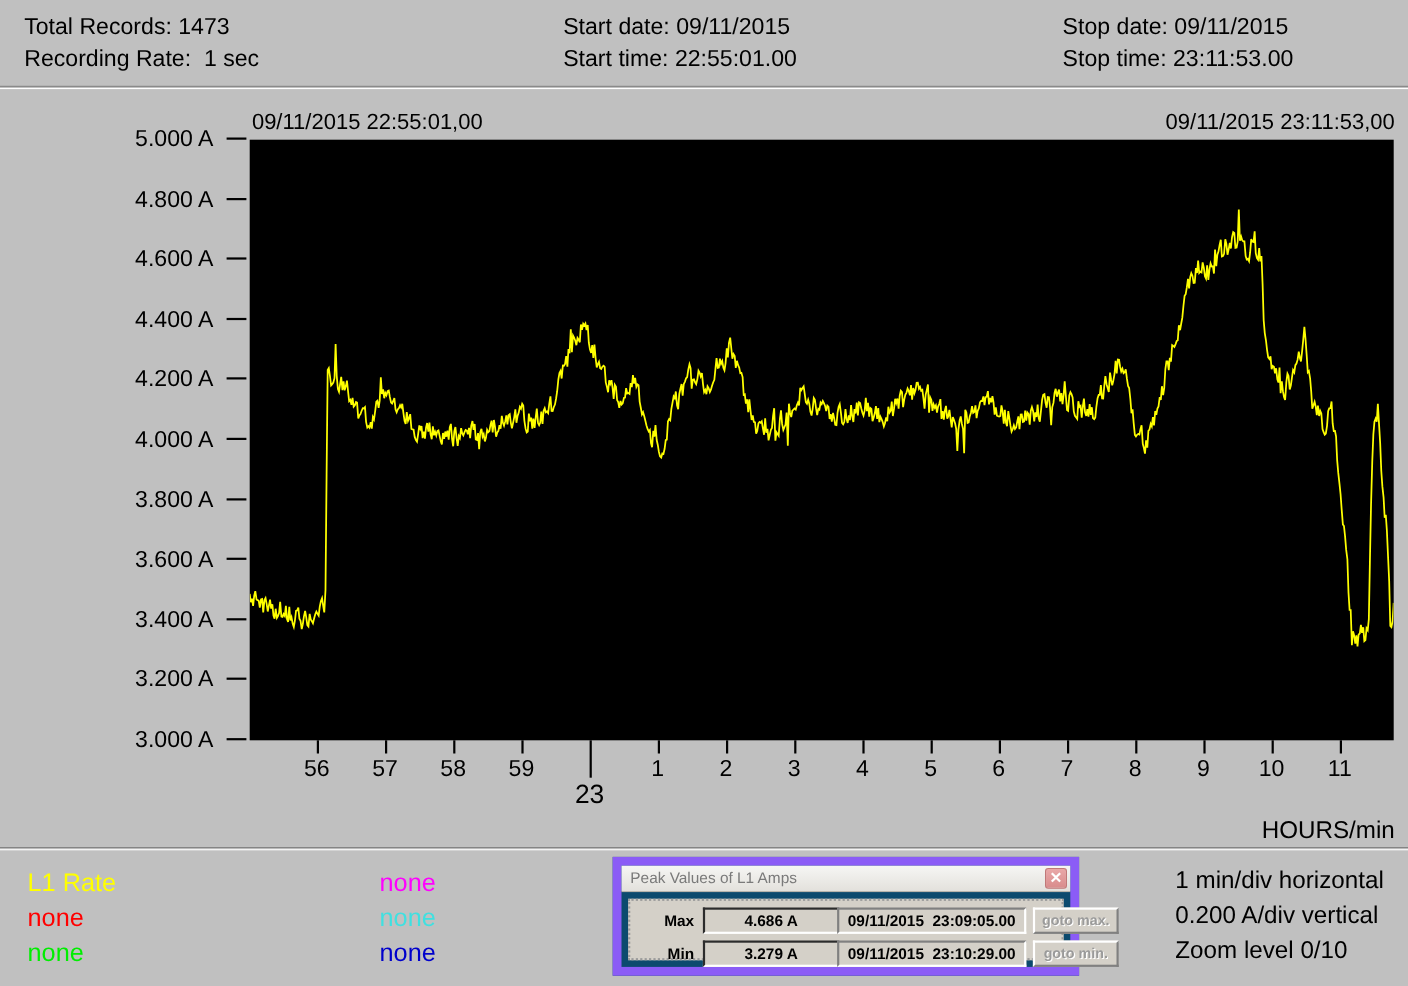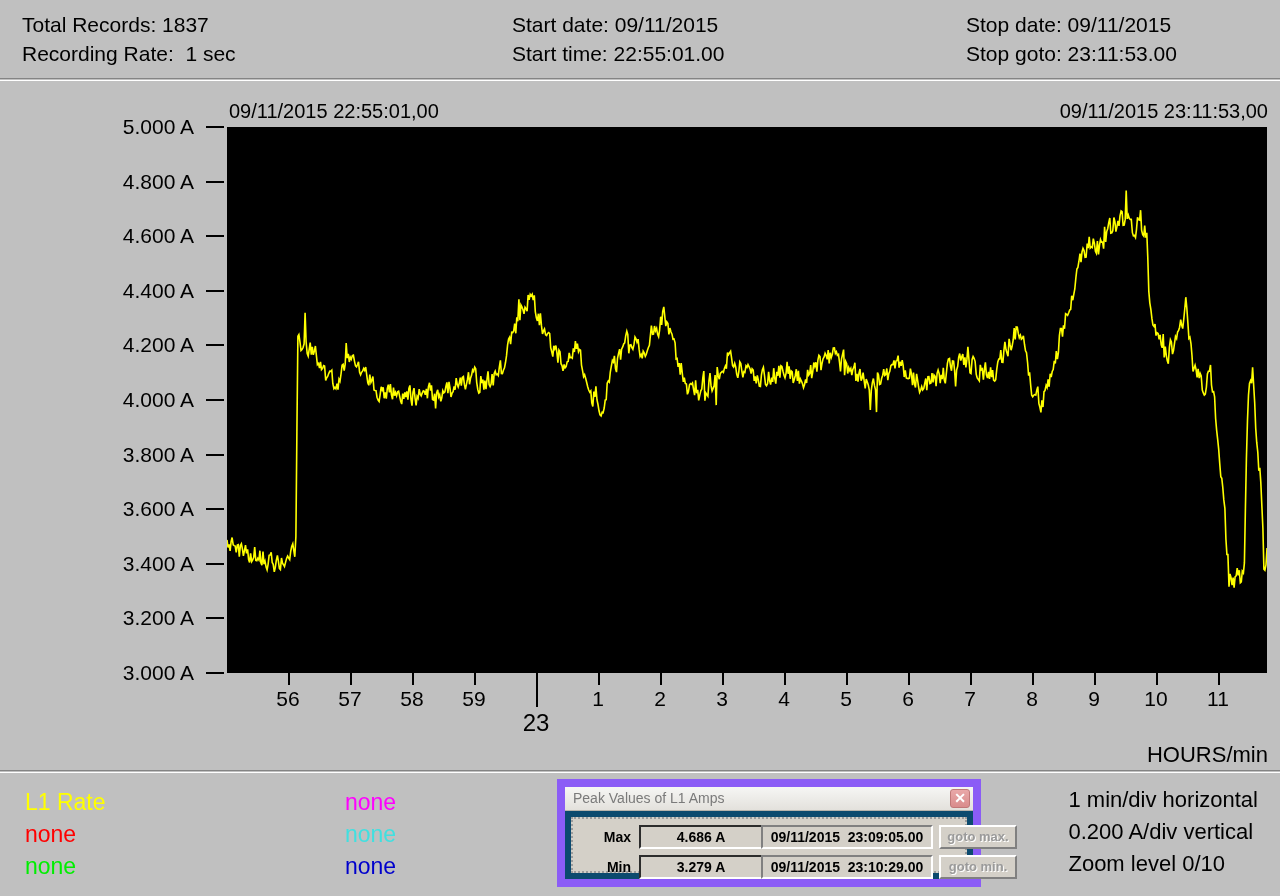--- a/index.html
+++ b/index.html
@@ -308,30 +308,30 @@
     color: #9a9a9a;
     text-shadow: 1px 1px 0 #ffffff;
     cursor: default;
   }
 </style>
 </head>
 <body>
 
 <div id="header">
   <div class="hdr-col c1">
-    <div class="hdr-line">Total Records: 1837</div>
+    <div class="hdr-line">Total Records: 1473</div>
     <div class="hdr-line">Recording Rate:  1 sec</div>
   </div>
   <div class="hdr-col c2">
     <div class="hdr-line">Start date: 09/11/2015</div>
     <div class="hdr-line">Start time: 22:55:01.00</div>
   </div>
   <div class="hdr-col c3">
     <div class="hdr-line">Stop date: 09/11/2015</div>
-    <div class="hdr-line">Stop goto: 23:11:53.00</div>
+    <div class="hdr-line">Stop time: 23:11:53.00</div>
   </div>
 </div>
 
 <div class="groove" id="groove-top"></div>
 
 <div id="graph-region">
 
   <div id="stamp-left">09/11/2015 22:55:01,00</div>
   <div id="stamp-right">09/11/2015 23:11:53,00</div>
 

